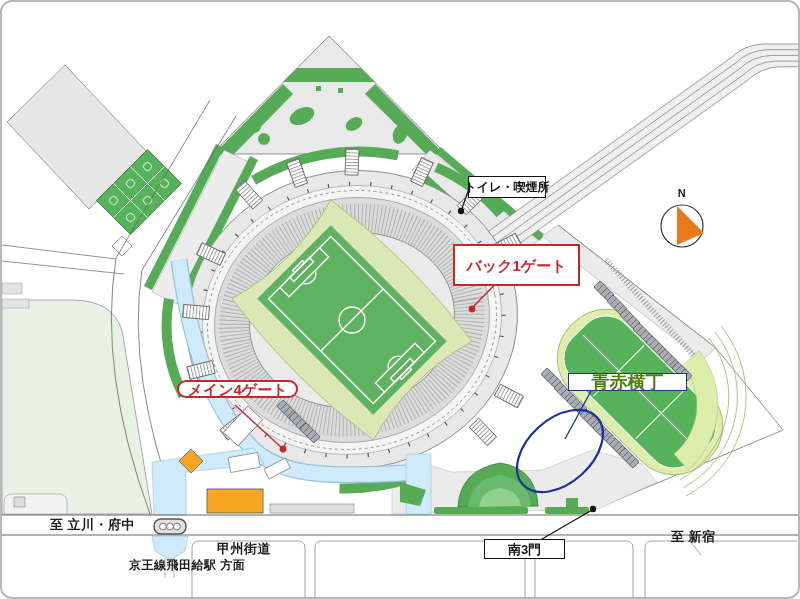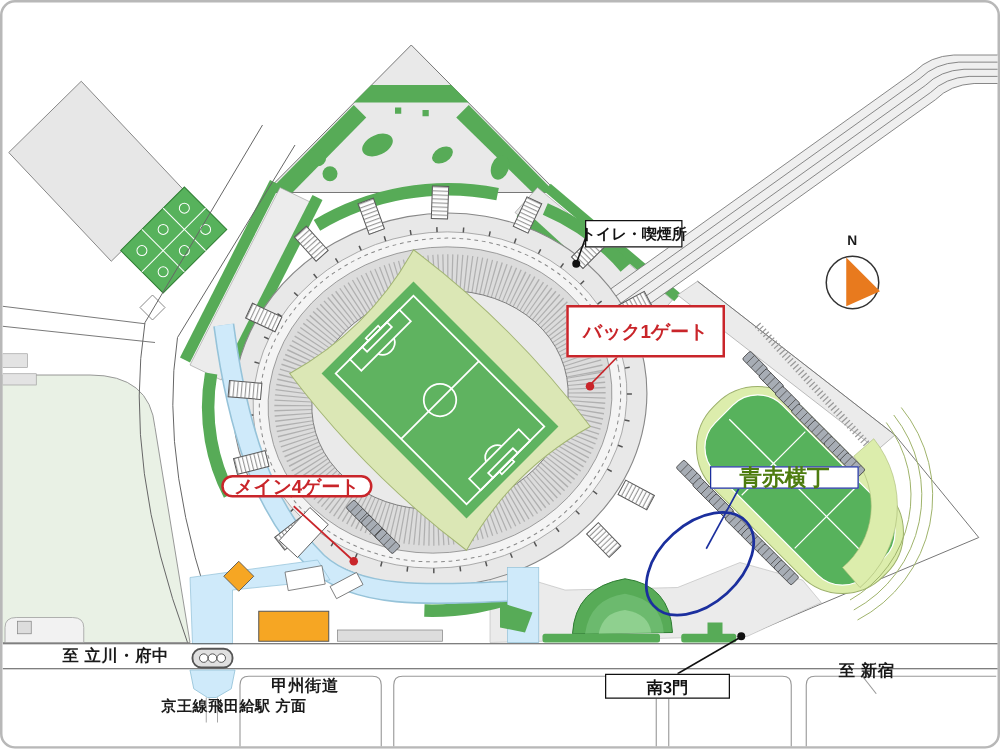--- a/index.html
+++ b/index.html
@@ -274,20 +274,20 @@
     <line x1="589" y1="389" x2="563" y2="437" stroke="#1b2f9e" stroke-width="1.3"></line>
     <line x1="540" y1="537" x2="590" y2="508" stroke="#111" stroke-width="1.2"></line>
     <circle cx="591" cy="507" r="3.2" fill="#111"></circle>
   </g>
 </svg>
 
 <div class="lbl box-black" style="left:466px;top:161px;width:78px;height:22px;margin-top:13px;">トイレ・喫煙所</div>
 <div class="lbl box-red" style="left:451px;top:242px;width:127px;height:42px;">バック1ゲート</div>
 <div class="lbl box-red" style="left:175px;top:378px;width:121px;height:18px;border-radius:12px;">メイン4ゲート</div>
 <div class="lbl box-blue" style="left:566px;top:371px;width:119px;height:18px;">青赤横丁</div>
-<div class="lbl box-black" style="left:482px;top:537px;width:100px;height:20px;font-size:13px;">南3門</div>
+<div class="lbl box-black" style="left:482px;top:537px;width:81px;height:20px;font-size:13px;">南3門</div>
 
 <div class="road-txt" style="left:48px;top:516px;">至 立川・府中</div>
 <div class="road-txt" style="left:215px;top:540px;">甲州街道</div>
 <div class="road-txt" style="left:669px;top:528px;">至 新宿</div>
 <div class="road-txt small" style="left:127px;top:557px;">京王線飛田給駅 方面</div>
 <div class="road-txt" style="left:669px;top:186px;width:22px;text-align:center;font-size:11px;">N</div>
 </div>
 
 </body></html>

